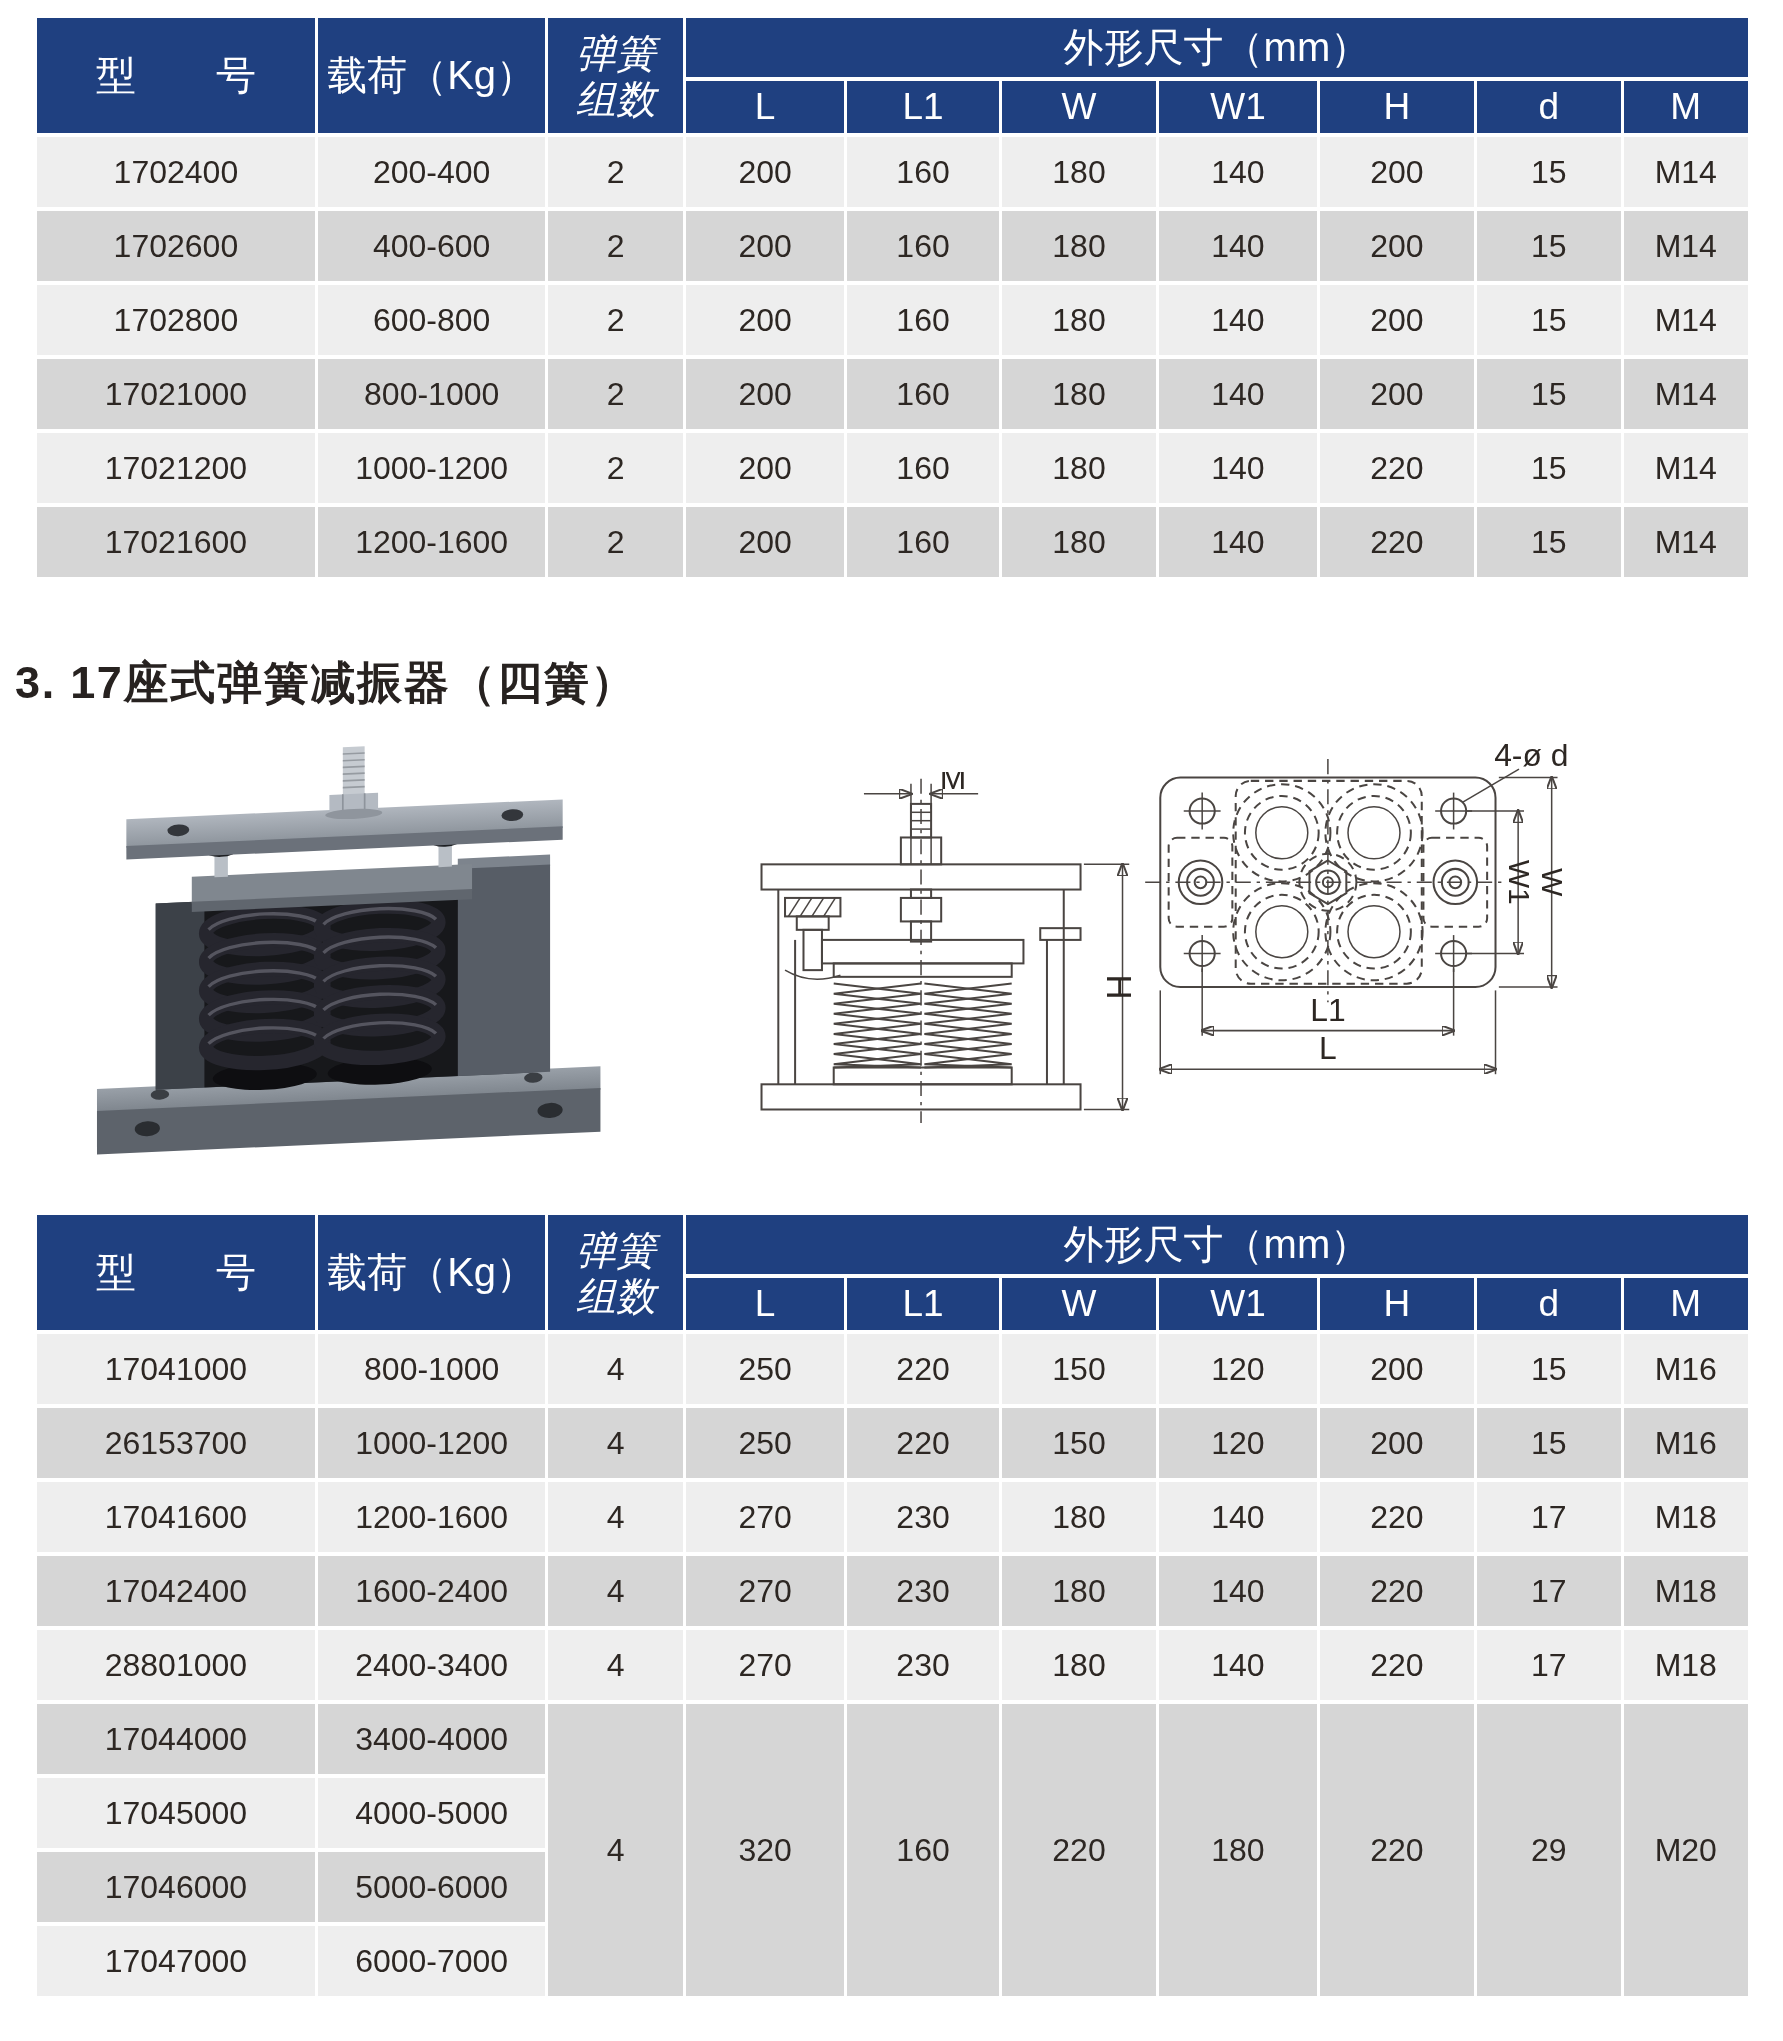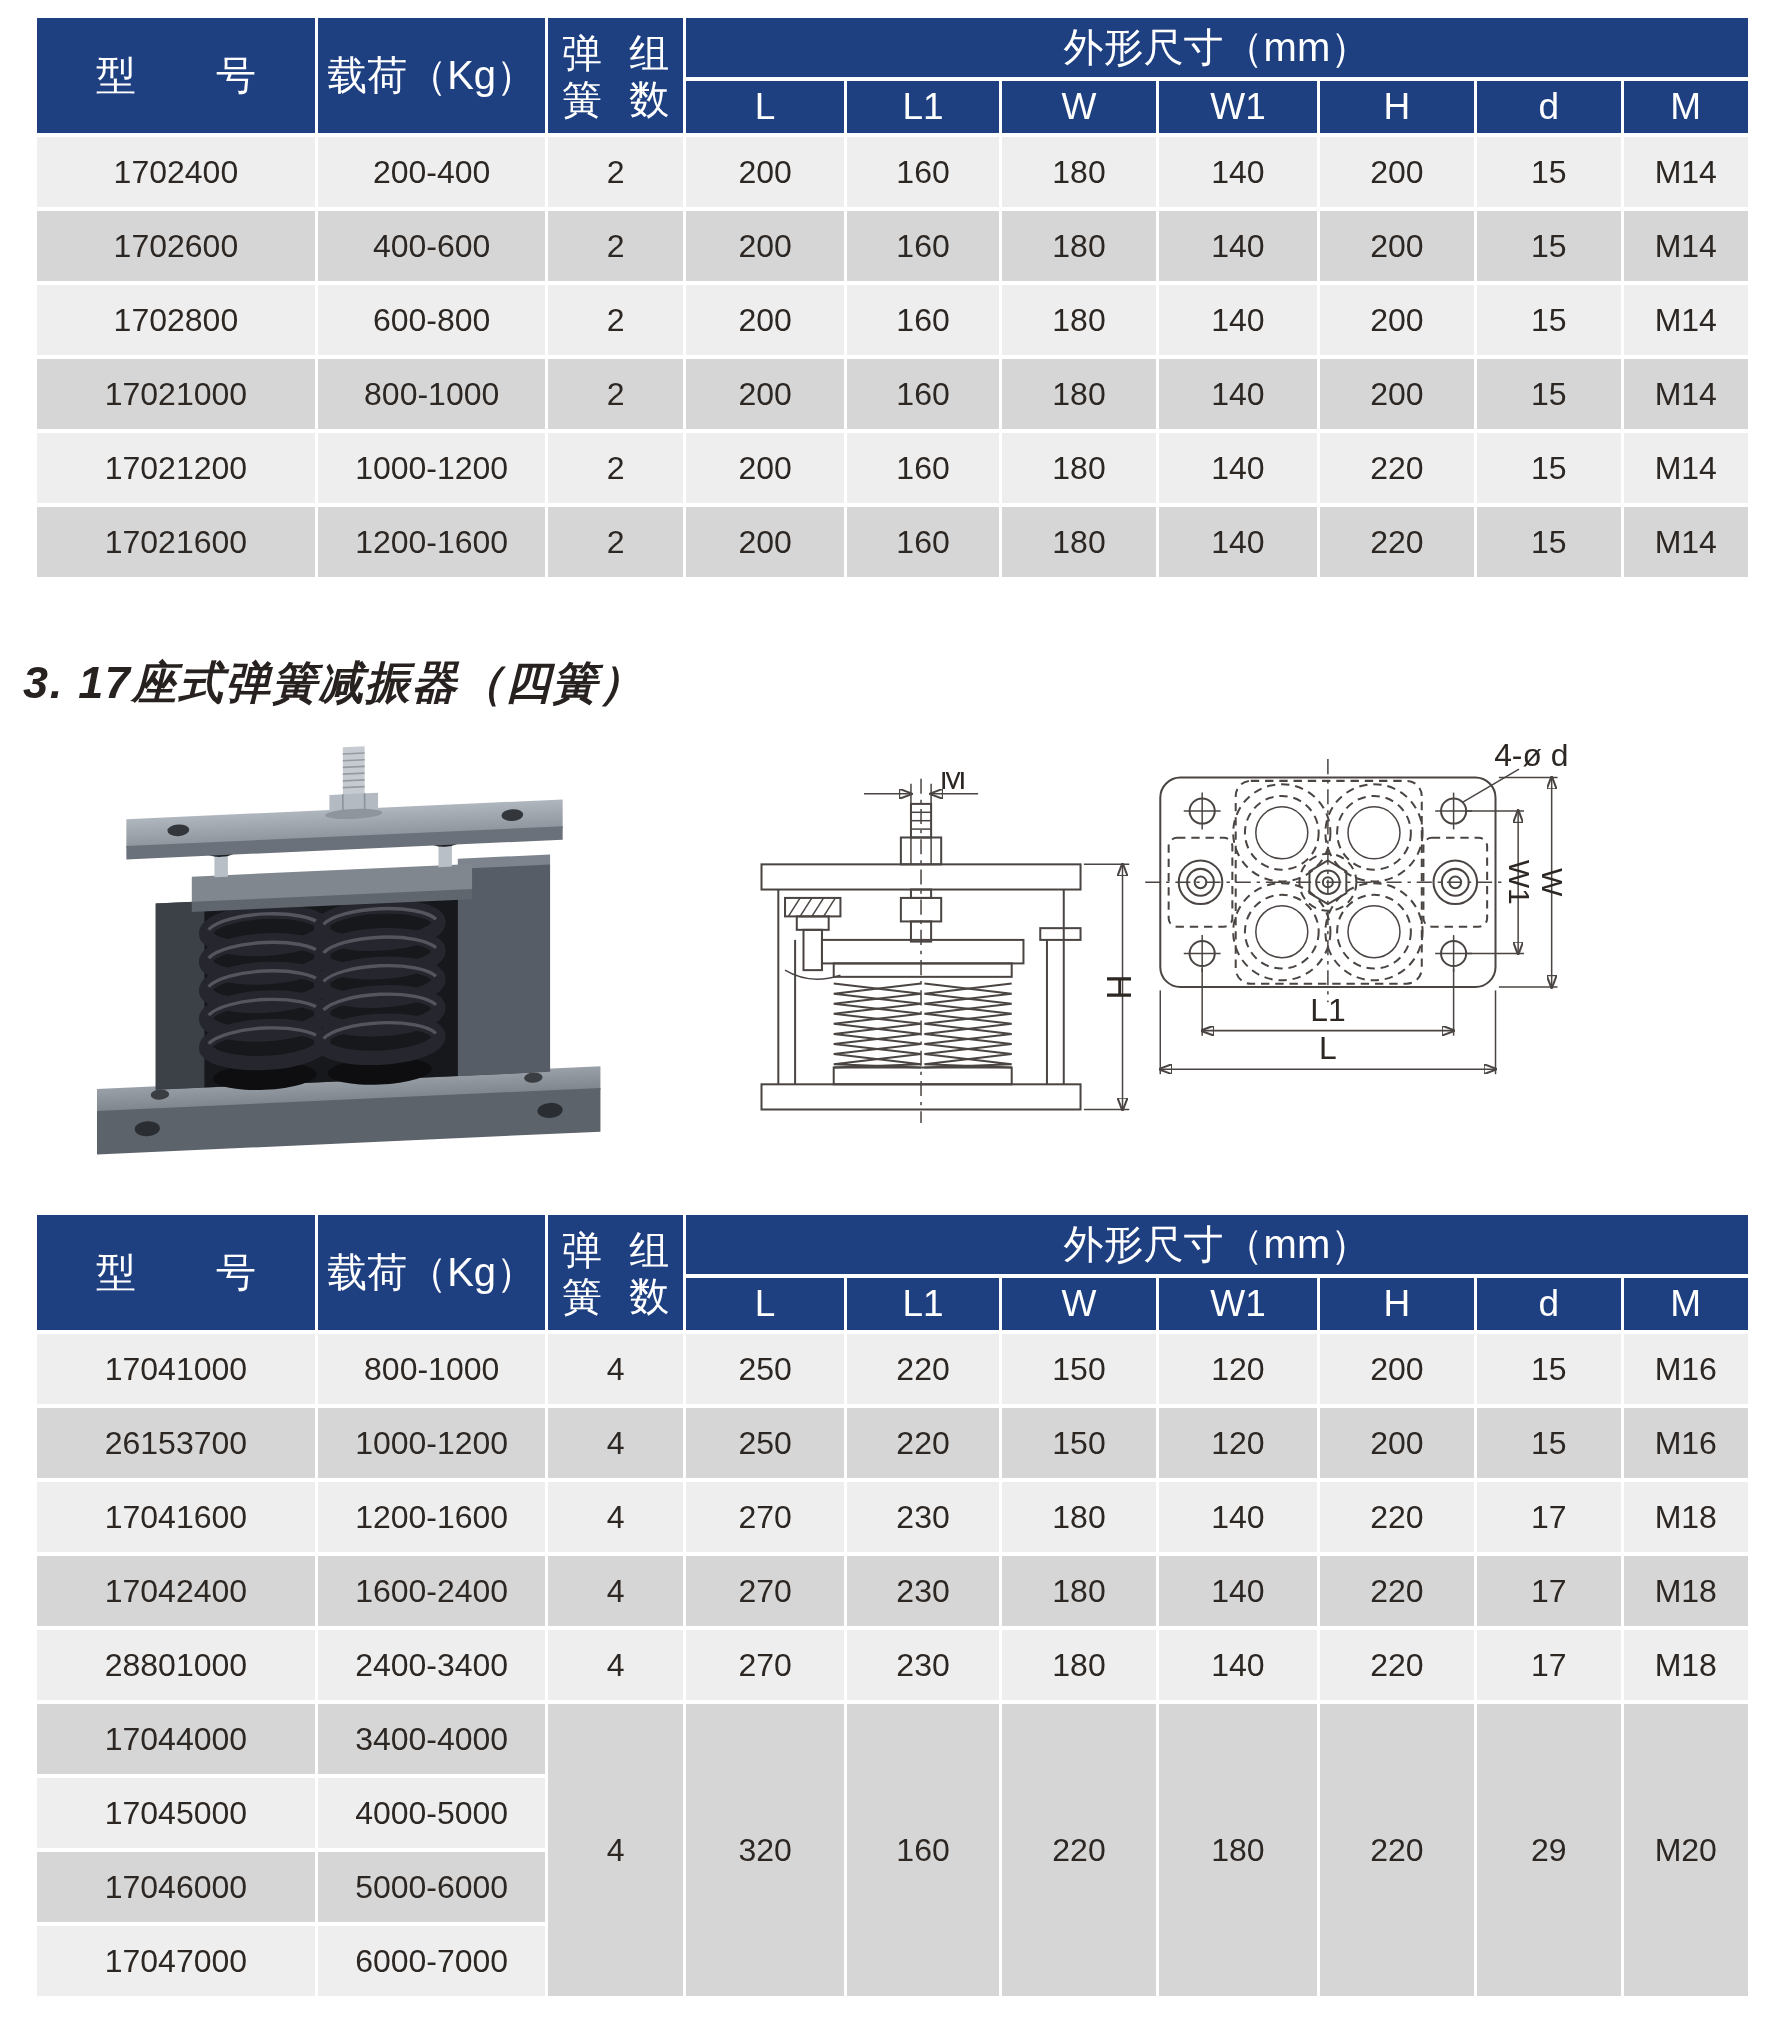--- a/index.html
+++ b/index.html
@@ -21,21 +21,21 @@
   }
   table.spec th,table.spec td{
     text-align:center;vertical-align:middle;padding:0;overflow:hidden;
   }
   table.spec thead th{
     background:var(--blue);color:#ffffff;font-weight:normal;
   }
   .th-cjk{font-size:40px;}
   .th-group{font-size:40px;height:59px;}
   .th-dim{font-size:37px;height:52px;}
-  .spring-head{display:flex;align-items:center;line-height:1.15;}
+  .spring-head{display:flex;flex-direction:column;align-items:center;line-height:1.15;font-style:italic;}
   table.spec td{font-size:32px;height:70px;color:var(--ink);}
   tr.light td{background:var(--row-light);}
   tr.dark td{background:var(--row-dark);}
   td.merged{background:var(--row-dark);}
   .section-title{
     font-size:45px;font-weight:bold;color:#272220;letter-spacing:1.7px;white-space:nowrap;
   }
   svg text{font-family:"Liberation Sans","DejaVu Sans",sans-serif;fill:var(--ink);}
   .tech line,.tech path,.tech rect,.tech circle,.tech polyline,.tech polygon,.tech ellipse{
     stroke:var(--line);fill:none;stroke-width:2.4;
@@ -155,21 +155,21 @@
           <td>180</td>
           <td>140</td>
           <td>220</td>
           <td>15</td>
           <td>M14</td>
       </tr>
     </tbody>
   </table>
 </div>
 
-<div class="abs section-title" style="left:23px;top:653px;font-style:italic;">3. 17座式弹簧减振器（四簧）</div>
+<div class="abs section-title" style="left:15px;top:653px;">3. 17座式弹簧减振器（四簧）</div>
 
 <div class="abs" style="left:76px;top:734px;width:558px;height:441px;">
   <svg width="558" height="441" viewBox="0 0 665 525">
     <defs>
       <linearGradient id="gTop" x1="0" y1="0" x2="0" y2="1">
         <stop offset="0" stop-color="#b0b6be"></stop>
           <stop offset="1" stop-color="#8e959d"></stop>
       </linearGradient>
       <linearGradient id="gBase" x1="0" y1="0" x2="0" y2="1">
         <stop offset="0" stop-color="#99a0a8"></stop>

